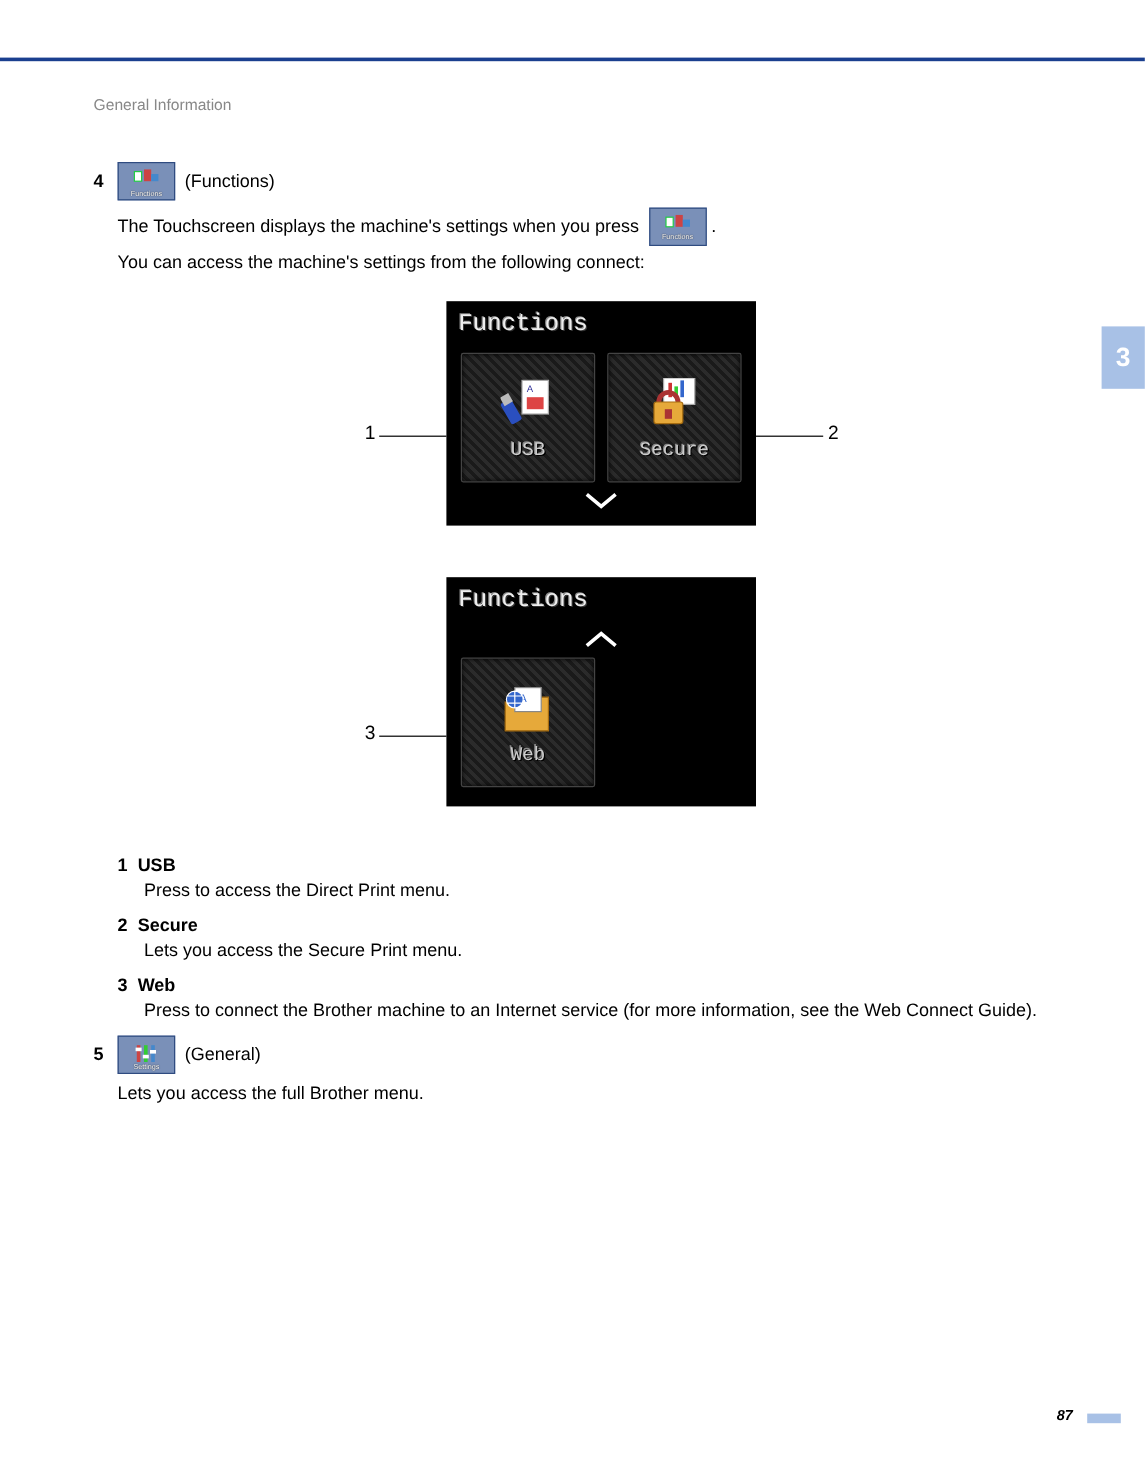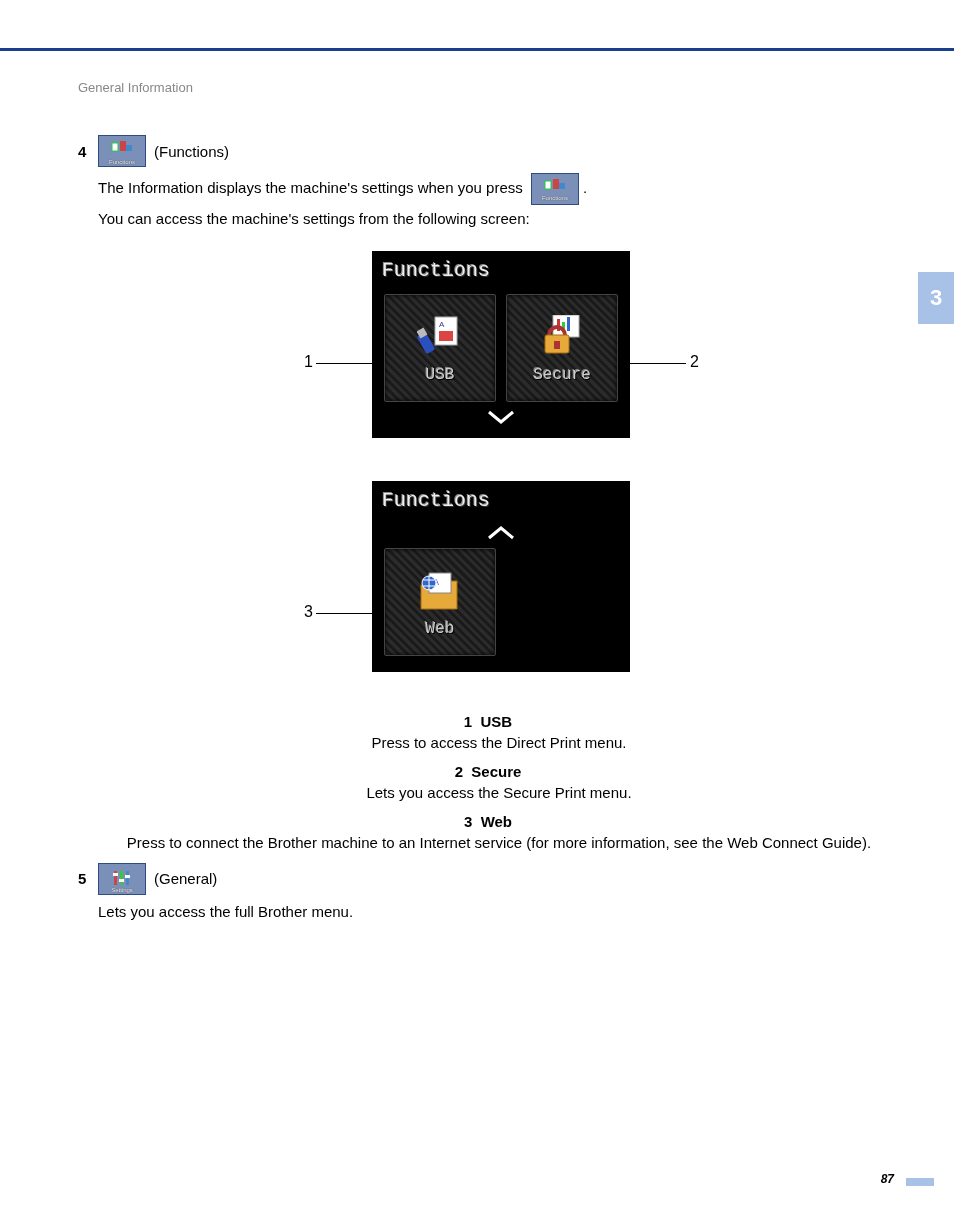--- a/index.html
+++ b/index.html
@@ -62,31 +62,31 @@
         <rect x="2" y="2" width="6" height="8" fill="#fff" stroke="#2c4"></rect>
         <rect x="10" y="0" width="6" height="10" fill="#c44"></rect>
         <rect x="16" y="4" width="6" height="6" fill="#48c"></rect>
       </svg>
       <span class="tiny">Functions</span>
     </span>
     <span class="step-title"> (Functions)</span>
   </div>
 
   <p class="para">
-    <span>The Information displays the machine's settings when you press </span>
+    <span>The Touchscreen displays the machine's settings when you press </span>
     <span class="inline-icon">
       <svg class="func-glyph" viewBox="0 0 24 20">
         <rect x="2" y="2" width="6" height="8" fill="#fff" stroke="#2c4"></rect>
         <rect x="10" y="0" width="6" height="10" fill="#c44"></rect>
         <rect x="16" y="4" width="6" height="6" fill="#48c"></rect>
       </svg>
       <span class="tiny">Functions</span>
     </span><span>.</span>
   </p>
-  <p class="para">You can access the machine's settings from the following screen:</p>
+  <p class="para">You can access the machine's settings from the following connect:</p>
 
   <div class="fig-wrap" style="height:210px;">
     <span class="callout-num" style="left:206px; top:102px;">1</span>
     <div class="callout-line" style="left:218px; top:112px; width:56px; height:1.5px;"></div>
 
     <div class="screen" style="position:absolute; left:274px; top:0;">
       <div class="screen-title">Functions</div>
       <div class="screen-body">
         <div class="tile">
           <div class="tile-icon">
@@ -147,21 +147,21 @@
               <circle cx="12" cy="14" r="7" fill="#36c"></circle>
               <path d="M5 14 a7 7 0 0 1 14 0 a7 7 0 0 1 -14 0 M12 7 v14 M6 11 h12 M6 17 h12" stroke="#fff" stroke-width="1" fill="none"></path>
             </svg>
           </div>
           <div class="tile-label">Web</div>
         </div>
       </div>
     </div>
   </div>
 
-  <div class="list" style="margin-left:20px;text-align:center;">
+  <div class="list" style="margin-left:20px;">
     <div class="li">
       <div class="li-head"><span>1</span>&nbsp;&nbsp;<span>USB</span></div>
       <div class="li-body">Press to access the Direct Print menu.</div>
     </div>
     <div class="li">
       <div class="li-head"><span>2</span>&nbsp;&nbsp;<span>Secure</span></div>
       <div class="li-body">Lets you access the Secure Print menu.</div>
     </div>
     <div class="li">
       <div class="li-head"><span>3</span>&nbsp;&nbsp;<span>Web</span></div>

